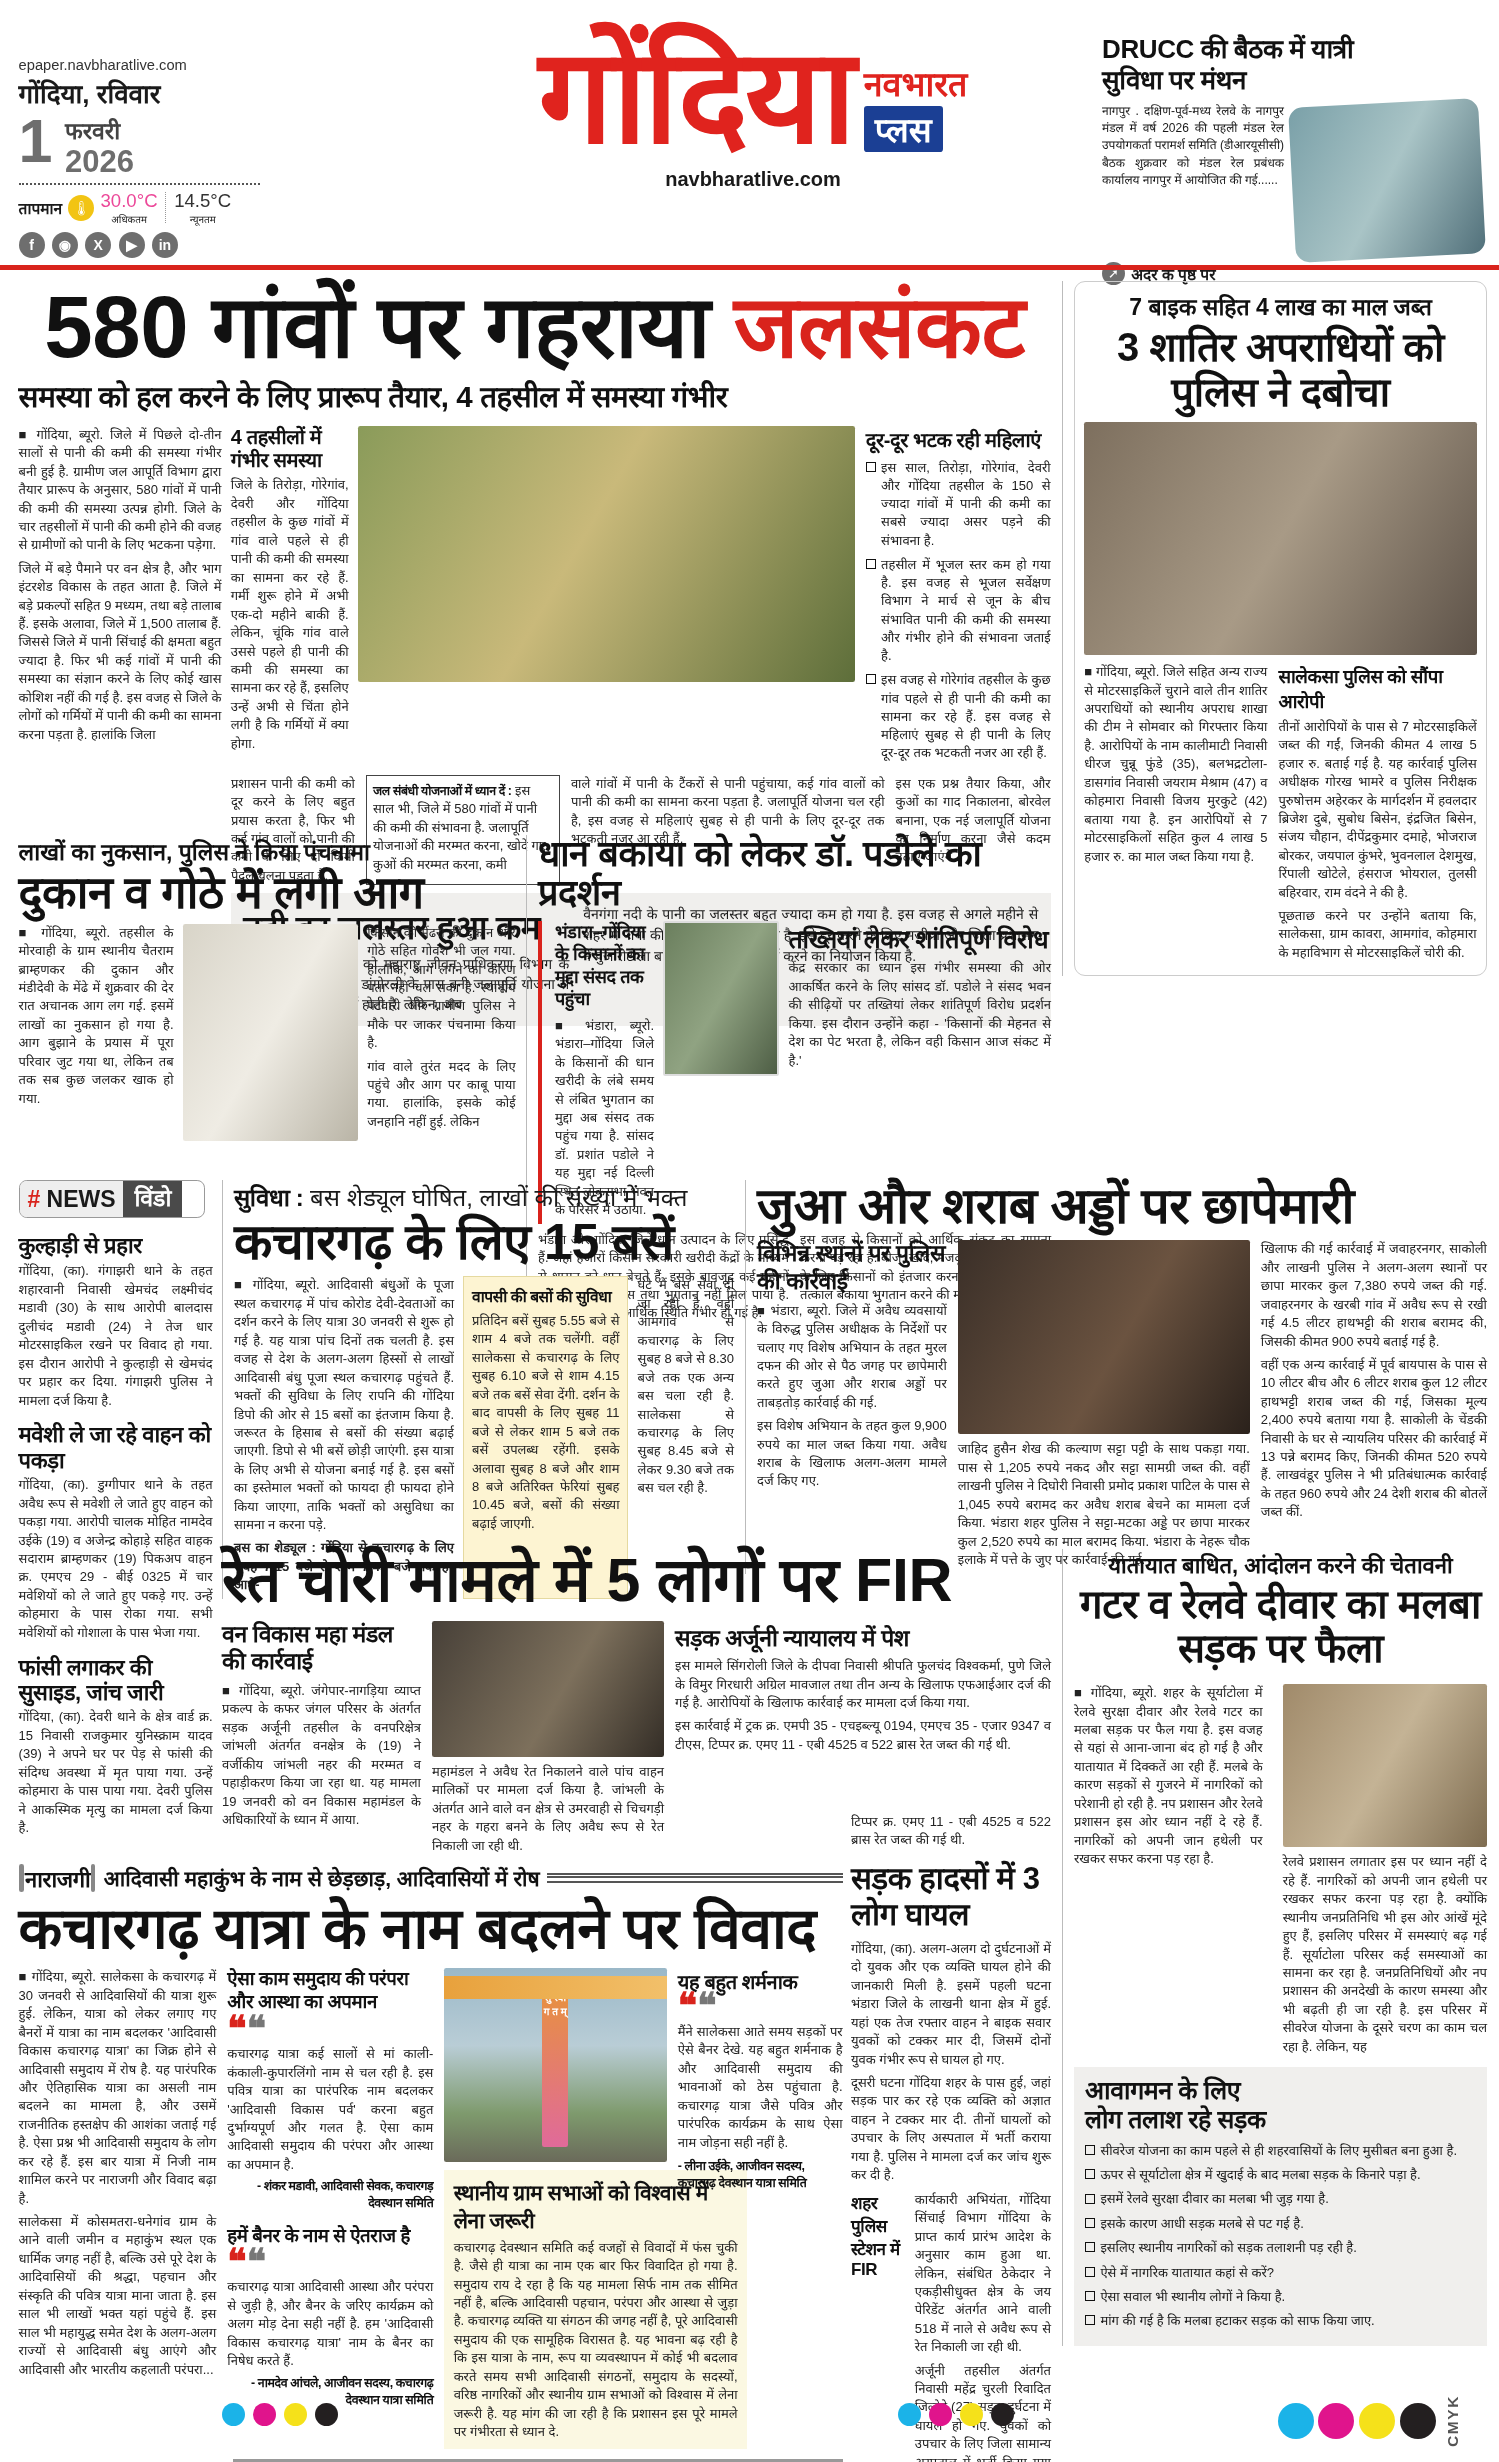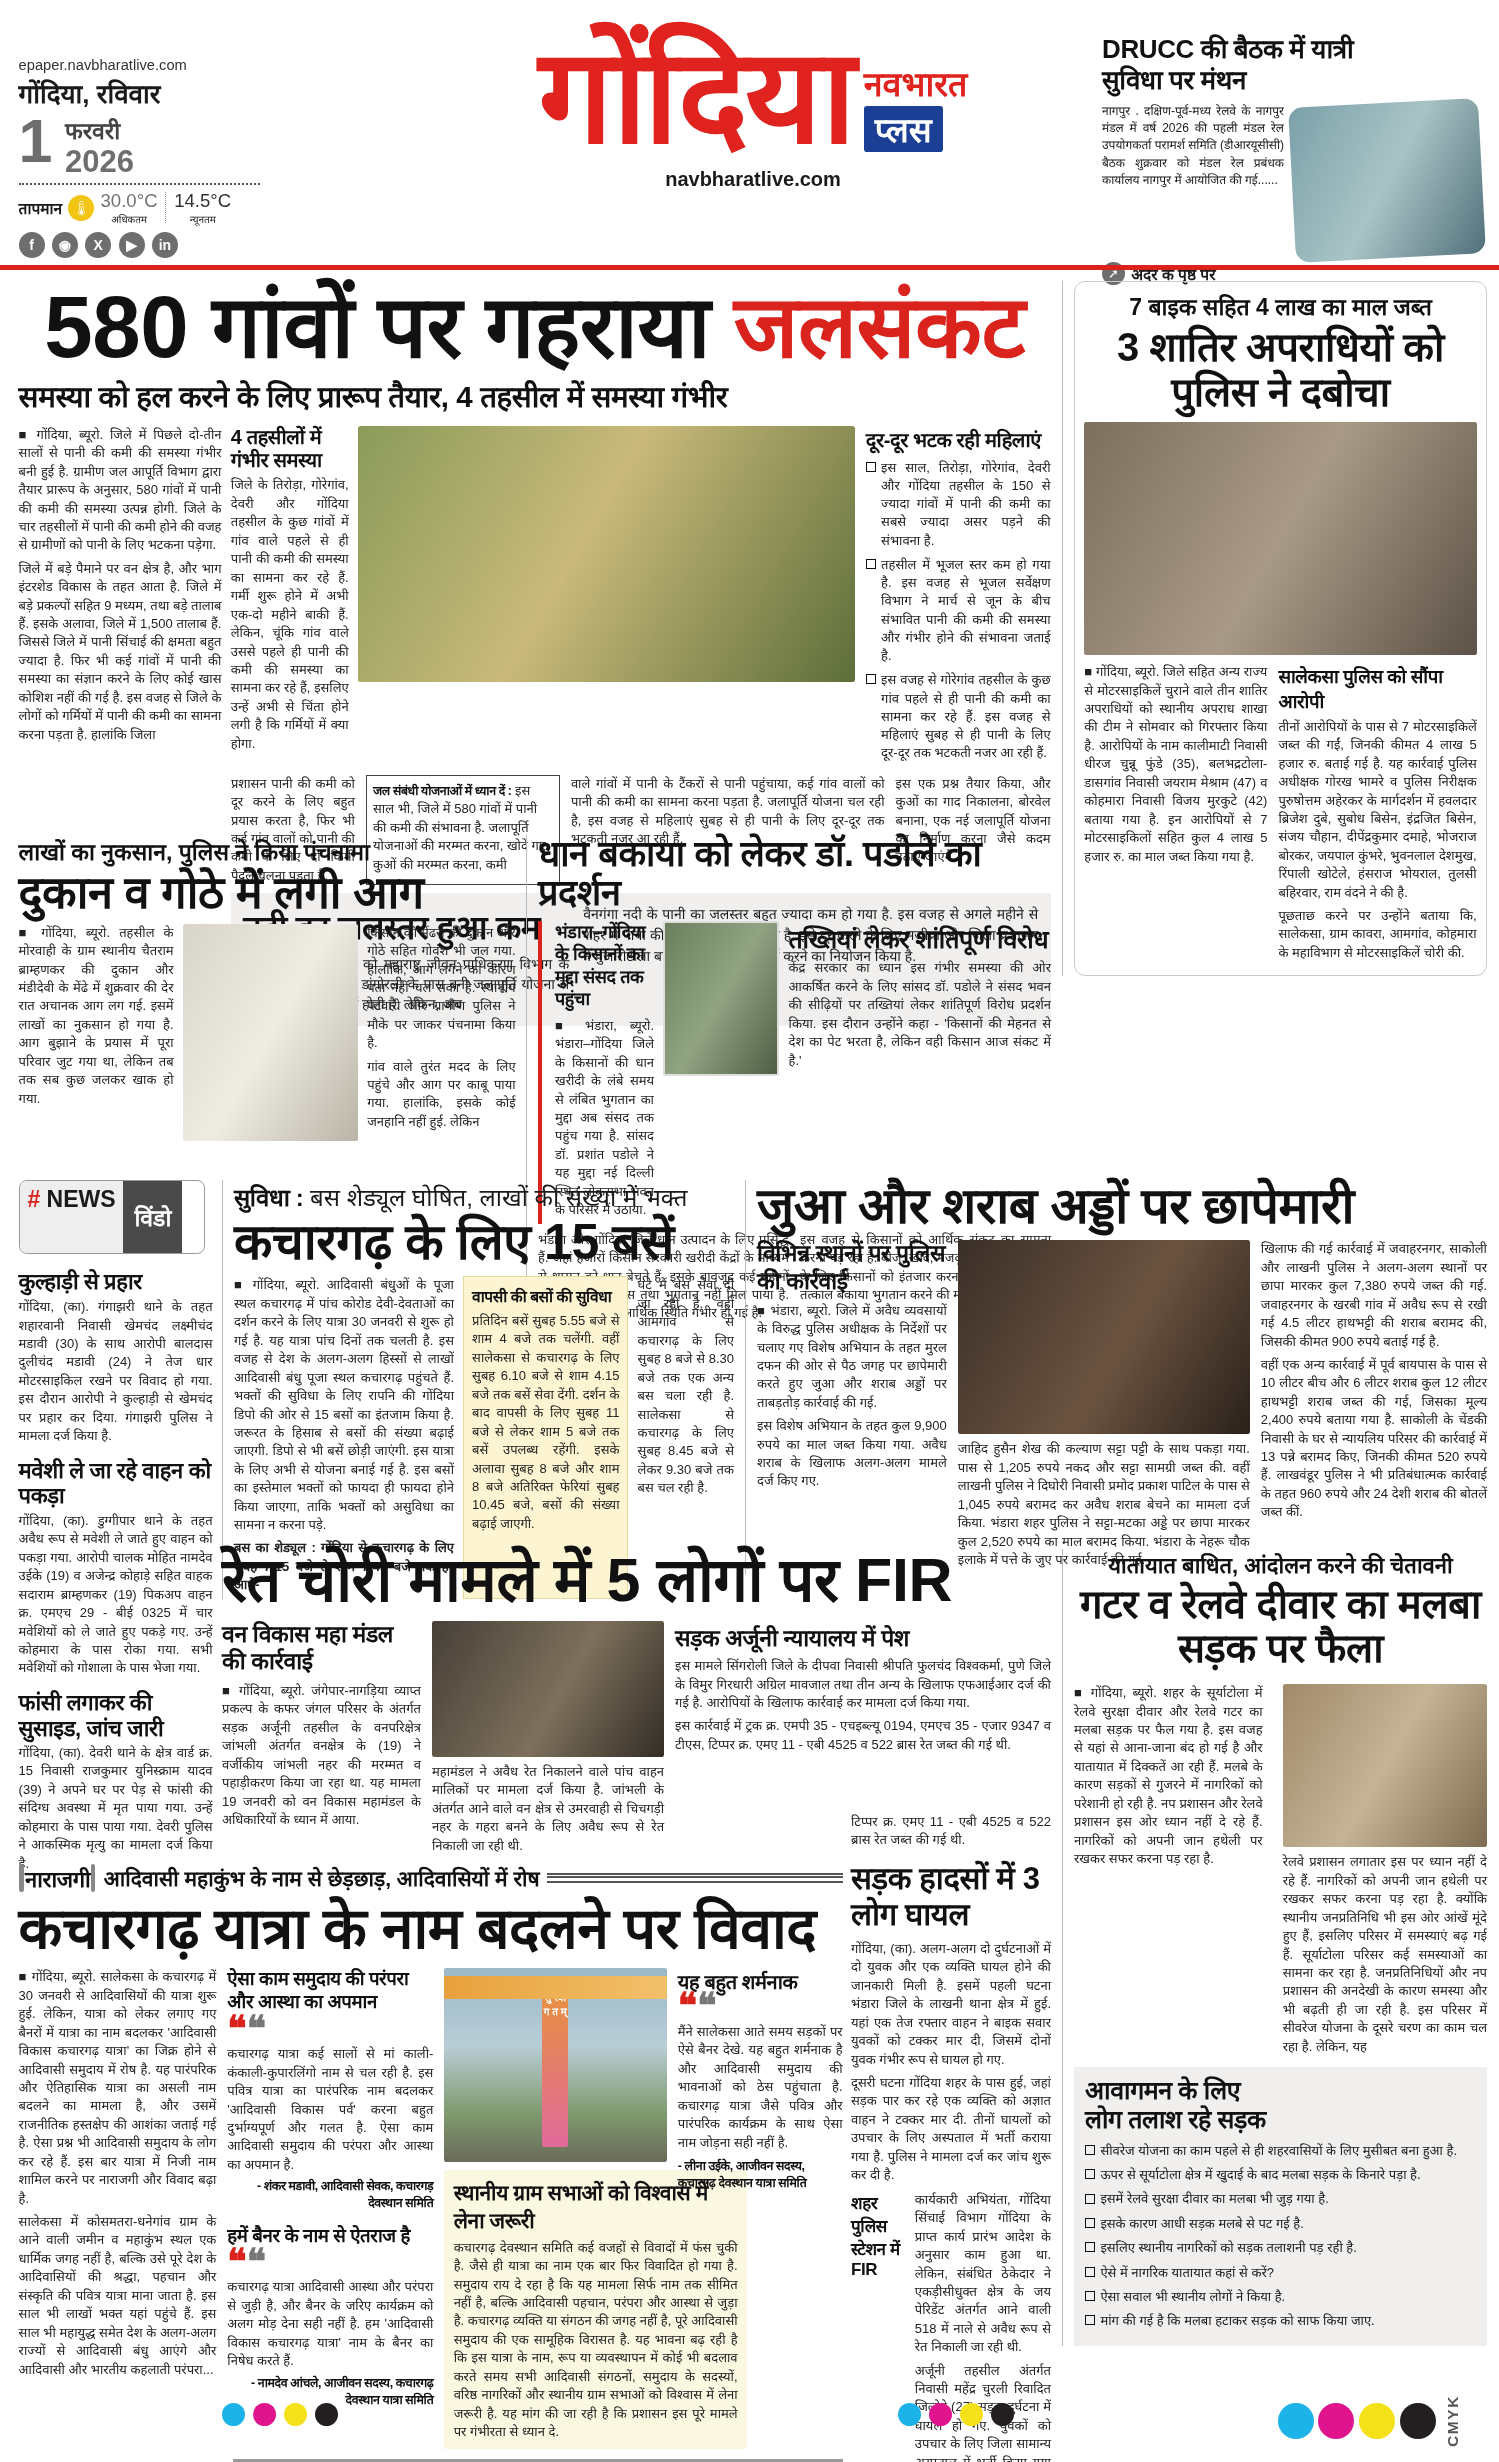--- a/index.html
+++ b/index.html
@@ -44,21 +44,21 @@
       <span style="margin-left:12.4px;">
         <div style="font-size:23px; font-weight:bold; color:#444;">फरवरी</div>
         <div style="font-size:31px; font-weight:bold; color:#6e6e6e; line-height:1;">2026</div>
       </span>
     </div>
     <div class="dotted-rule" style="margin:6.2px 0 4.7px;"></div>
     <div style="display:flex; align-items:center;">
       <span style="font-size:15.5px; font-weight:bold;">तापमान</span>
       <span style="width:26px;height:26px;border-radius:50%;background:#f2c413;display:inline-flex;align-items:center;justify-content:center;margin:0 6.2px;color:#fff;font-size:14px;">🌡</span>
       <span style="text-align:center;">
-        <div style="font-size:18.6px; color:#737373;">30.0°C</div>
+        <div style="font-size:18.6px; color:#ec4899;">30.0°C</div>
         <div style="font-size:10px;">अधिकतम</div>
       </span>
       <span style="border-left:1.6px dotted #999; height:31px; margin:0 7.8px;"></span>
       <span style="text-align:center;">
         <div style="font-size:18.6px; color:#333;">14.5°C</div>
         <div style="font-size:10px;">न्यूनतम</div>
       </span>
     </div>
     <div style="margin-top:6.2px;">
       <span class="soc">f</span>
@@ -211,21 +211,21 @@
         </div>
       <div class="body-txt" style="width:50%;">
           <p>इस वजह से किसानों को आर्थिक संकट का सामना करना पड़ रहा है. बीज, खाद, मजदूरी तथा परिवार खर्च के लिए किसानों को इंतजार करना पड़ रहा है. उन्होंने तत्काल बकाया भुगतान करने की मांग की है.</p>
         </div>
     </div>
   </div>
 
   <div class="abs" style="left:18.6px; top:1180px; width:194px;">
     <div style="display:flex; border-radius:7.8px; overflow:hidden; border:0.8px solid #999; width:186px;">
       <span style="background:#eee; padding:4.7px 7.8px; font-weight:bold; font-size:23px;"><span class="red">#</span> <span>NEWS</span></span>
-      <span style="background:#4a4a4a; color:#fff; padding:20px 11px; font-weight:bold; font-size:23px;">विंडो</span>
+      <span style="background:#4a4a4a; color:#fff; padding:0 11px; font-weight:bold; font-size:23px;">विंडो</span>
     </div>
     <div style="margin-top:11px;">
       <div class="hl" style="font-size:22px; margin-bottom:3.1px;">कुल्हाड़ी से प्रहार</div>
       <div class="body-txt jt">गोंदिया, (का). गंगाझरी थाने के तहत शहारवानी निवासी खेमचंद लक्ष्मीचंद मडावी (30) के साथ आरोपी बालदास दुलीचंद मडावी (24) ने तेज धार मोटरसाइकिल रखने पर विवाद हो गया. इस दौरान आरोपी ने कुल्हाड़ी से खेमचंद पर प्रहार कर दिया. गंगाझरी पुलिस ने मामला दर्ज किया है.</div>
     </div>
     <div style="margin-top:12.4px;">
       <div class="hl" style="font-size:22px; line-height:1.15; margin-bottom:3.1px;">मवेशी ले जा रहे वाहन को पकड़ा</div>
       <div class="body-txt jt">गोंदिया, (का). डुग्गीपार थाने के तहत अवैध रूप से मवेशी ले जाते हुए वाहन को पकड़ा गया. आरोपी चालक मोहित नामदेव उईके (19) व अजेन्द्र कोहाड़े सहित वाहक सदाराम ब्राम्हणकर (19) पिकअप वाहन क्र. एमएच 29 - बीई 0325 में चार मवेशियों को ले जाते हुए पकड़े गए. उन्हें कोहमारा के पास रोका गया. सभी मवेशियों को गोशाला के पास भेजा गया.</div>
     </div>
     <div style="margin-top:12.4px;">

